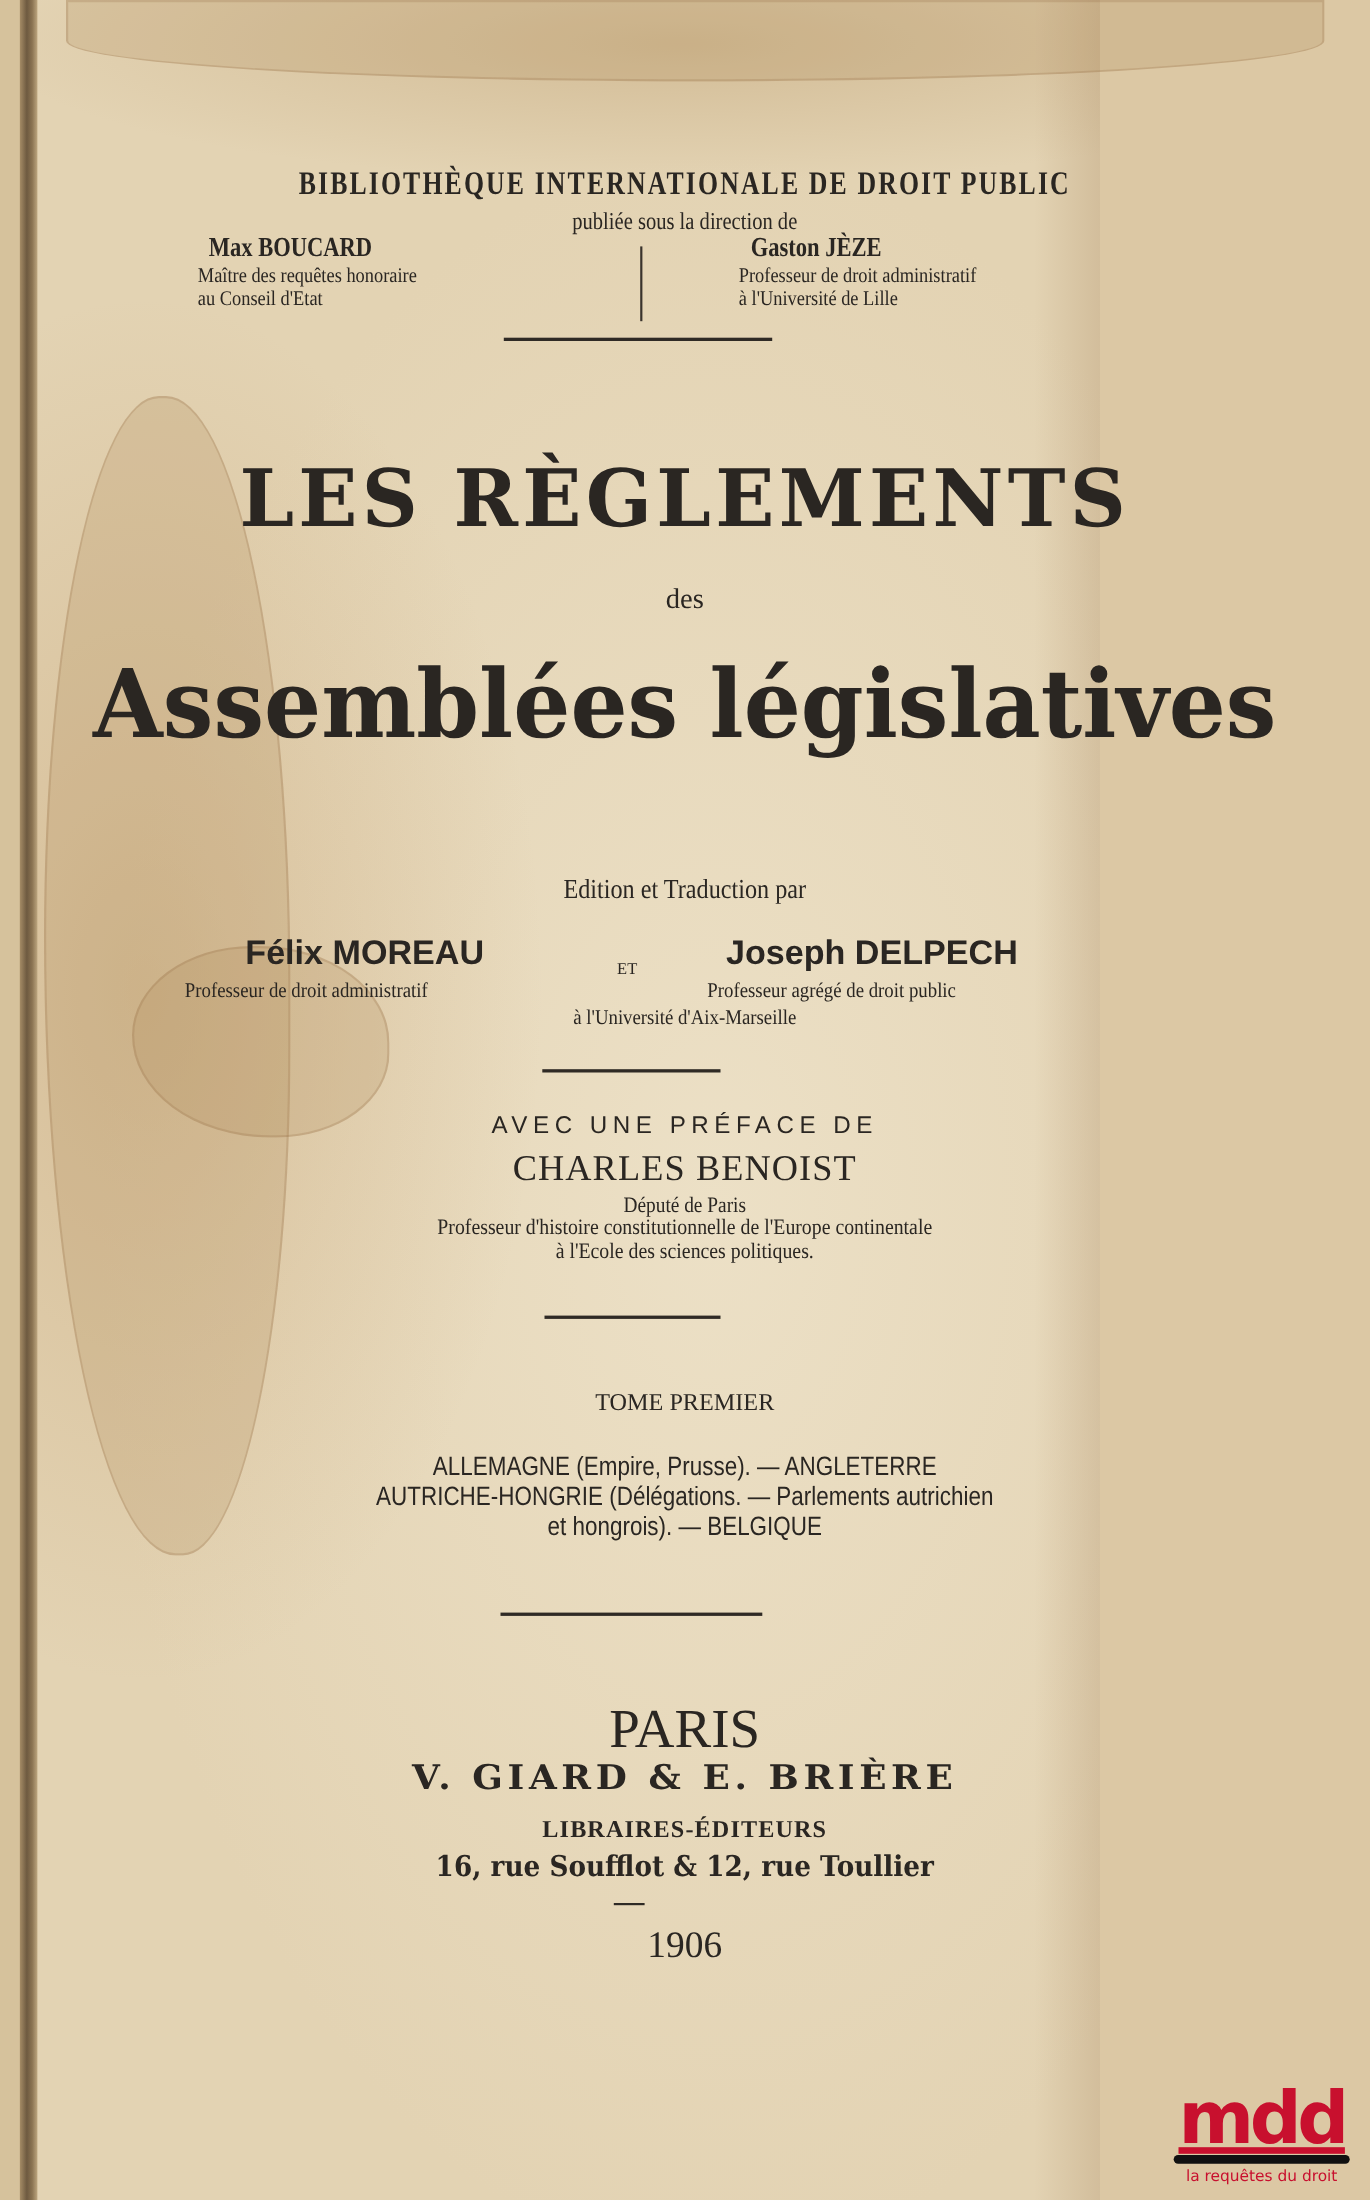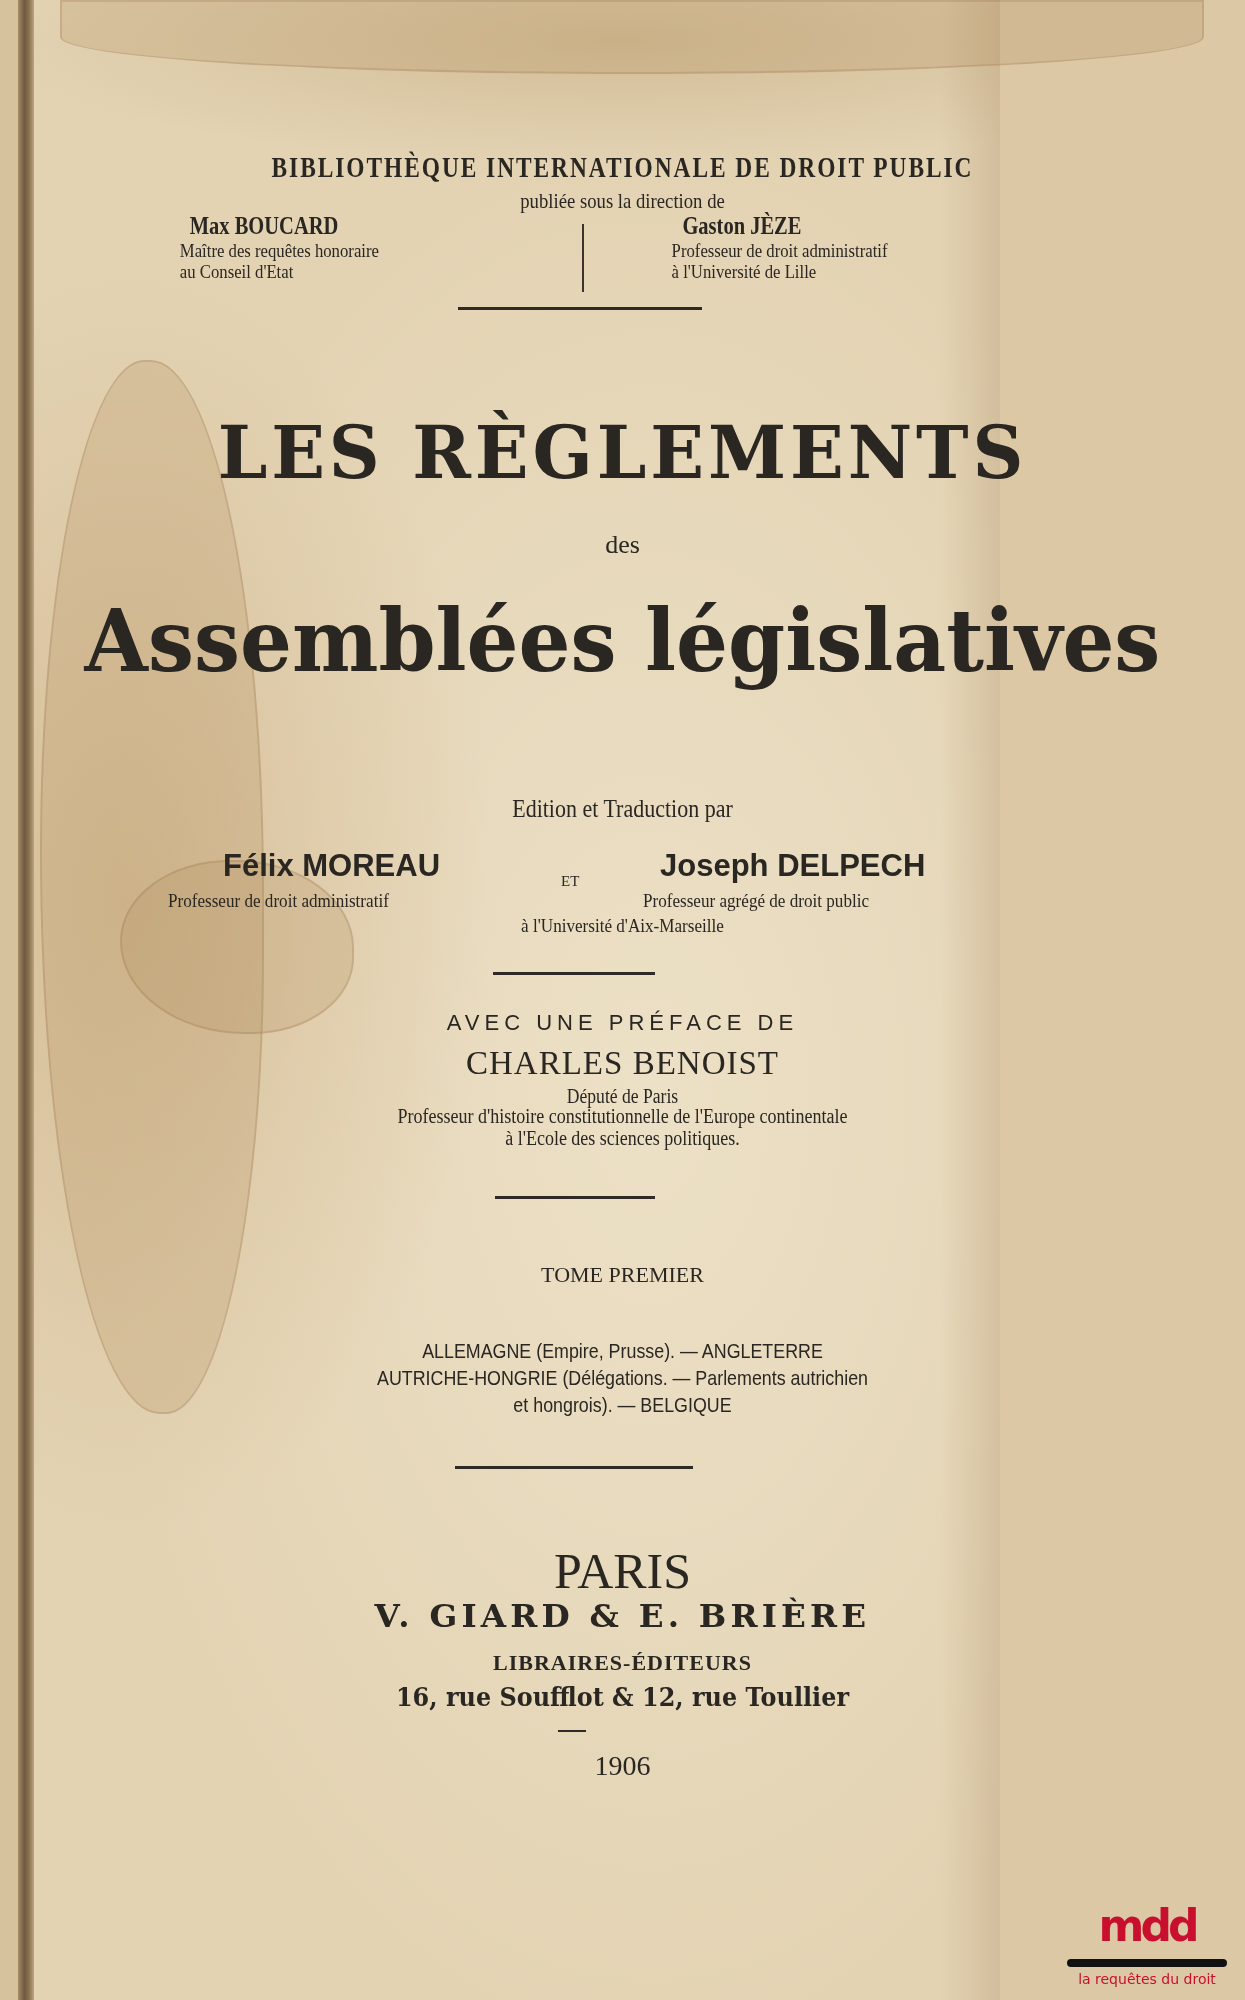--- a/index.html
+++ b/index.html
@@ -34,29 +34,29 @@
   .tname{font-family:"Liberation Sans",sans-serif;font-weight:bold;font-size:31px;}
   .et{font-size:15px;}
   .trole{font-size:19px;transform:scaleX(0.9);transform-origin:left;}
   .aix{top:915px;font-size:19px;transform:scaleX(0.9);}
   .avec{top:1010px;font-size:22px;letter-spacing:5px;font-family:"Liberation Sans",sans-serif;}
   .charles{top:1045px;font-size:33px;letter-spacing:1px;}
   .depute{top:1085px;font-size:20px;transform:scaleX(0.88);}
   .prof{top:1105px;font-size:20px;transform:scaleX(0.9);}
   .ecole{top:1127px;font-size:20px;transform:scaleX(0.9);}
   .tome{top:1262px;font-size:22px;}
-  .countries{top:1320px;font-size:21px;line-height:27px;white-space:normal;margin-top:17px;}
+  .countries{top:1320px;font-size:24px;line-height:27px;white-space:normal;}
   .countries .cl{display:block;transform:scaleX(0.85);}
   .paris{top:1542px;font-size:50px;}
   .giard{top:1598px;font-size:31px;font-weight:bold;letter-spacing:4px;font-family:"DejaVu Serif",serif;transform:scaleX(1.05);}
   .libr{top:1650px;font-size:22px;font-weight:bold;letter-spacing:1px;}
   .addr{top:1682px;font-size:26px;font-weight:bold;font-family:"DejaVu Serif",serif;transform:scaleX(0.92);}
-  .year{top:1750px;font-size:28px;}
+  .year{top:1750px;font-size:34px;}
   .logo{position:absolute;left:1052px;top:1895px;width:190px;height:100px;text-align:center;}
-  .logo-mark{font-family:"DejaVu Sans",sans-serif;font-size:44px;font-weight:bold;color:#c8102e;line-height:62px;letter-spacing:-4px;}
+  .logo-mark{font-family:"DejaVu Sans",sans-serif;font-size:66px;font-weight:bold;color:#c8102e;line-height:62px;letter-spacing:-4px;text-decoration:underline;}
   .logo-bar{width:160px;height:8px;background:#111;margin:2px auto 4px;border-radius:4px;}
   .logo-tag{font-family:"DejaVu Sans",sans-serif;font-size:14px;color:#c8102e;}
 </style>
 </head>
 <body>
 
 <div class="page">
   <div class="leftstrip"></div>
   <div class="gutter"></div>
   <div class="rightedge"></div>

